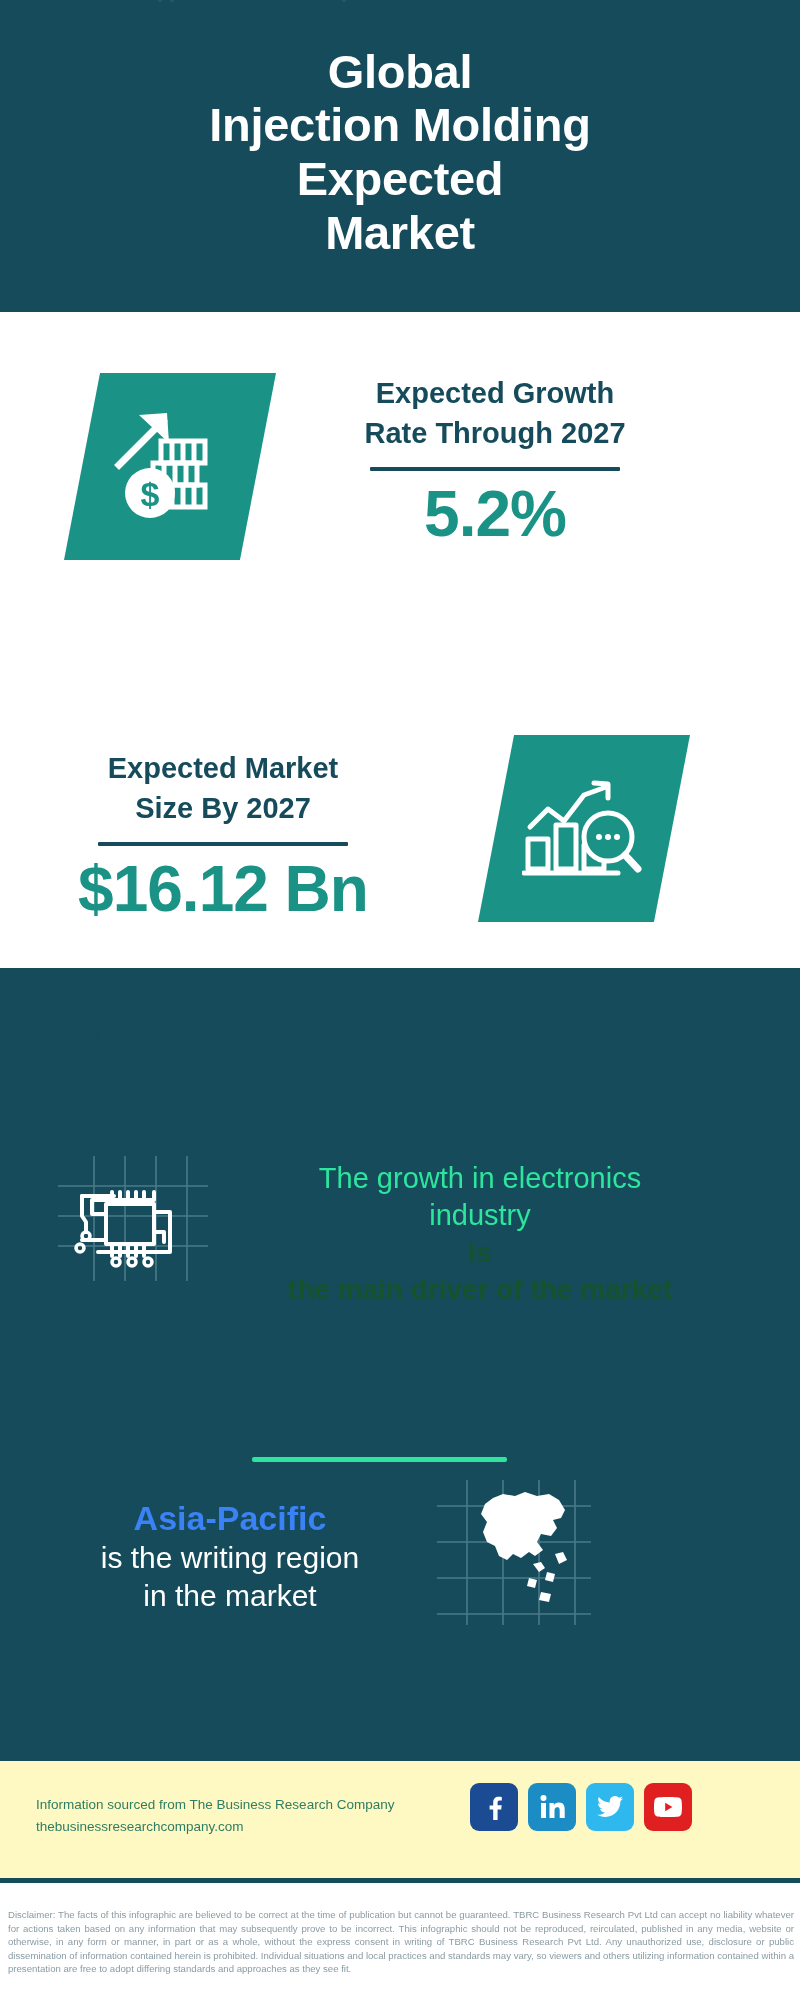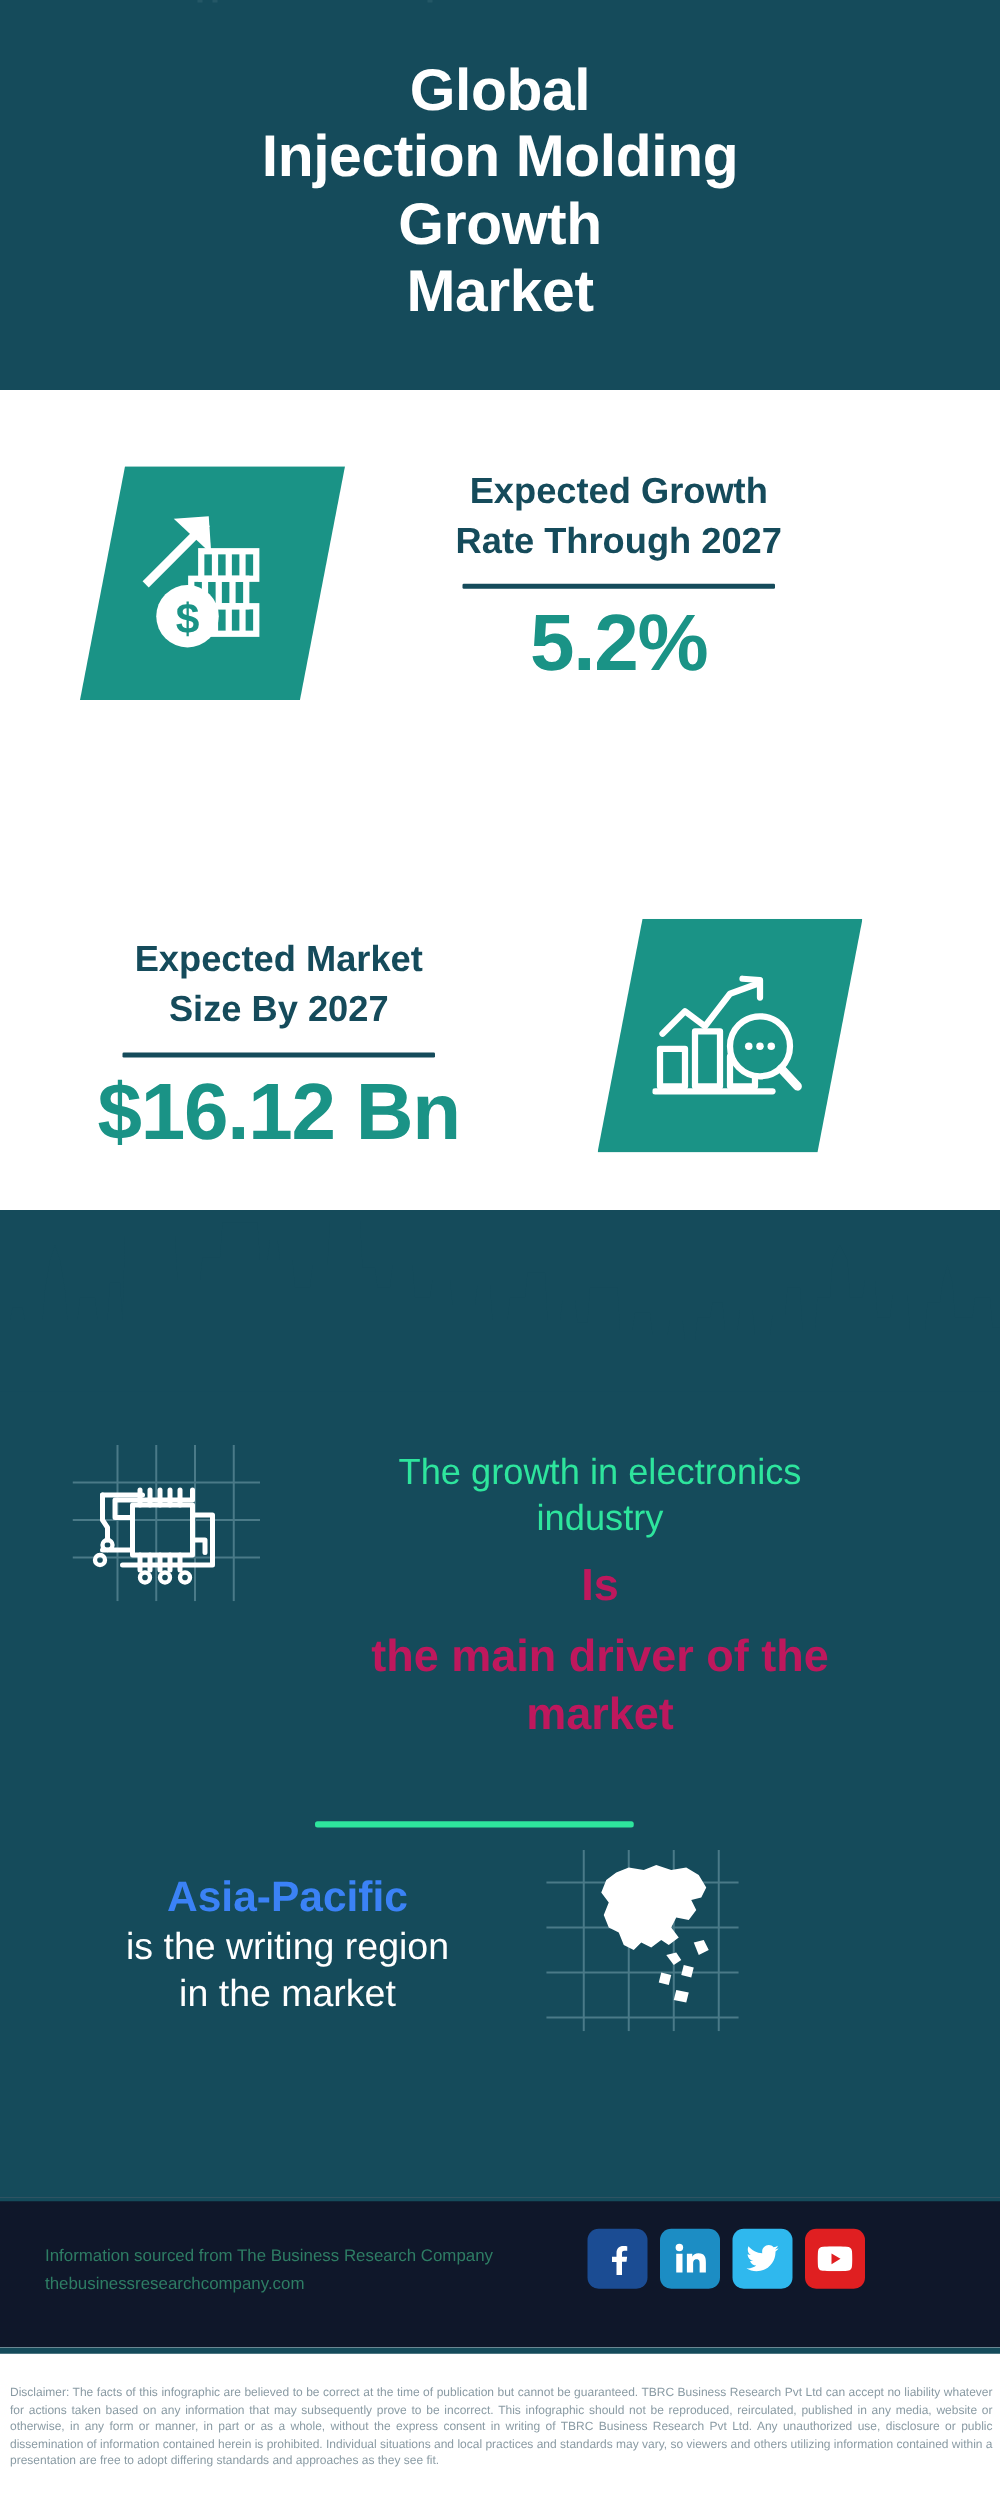--- a/index.html
+++ b/index.html
@@ -78,39 +78,39 @@
   .grid-icon{position:absolute;}
   .grid-icon svg{display:block;}
 
   .driver-block{
     position:absolute;left:270px;top:1160px;width:420px;text-align:center;
   }
   .driver-green{
     color:#2EE59D;font-size:29px;line-height:1.26;font-weight:normal;
   }
   .driver-white{
-    color:#be185d;font-size:36px;line-height:1.26;font-weight:bold;margin-top:12px;
+    color:#14532d;font-size:28px;line-height:1.26;font-weight:bold;margin-top:2px;
   }
   .green-rule{
     position:absolute;left:252px;top:1457px;width:255px;height:5px;background:#2EE59D;border-radius:2px;
   }
 
   .region-block{
     position:absolute;left:20px;top:1498px;width:420px;text-align:center;
   }
   .region-name{
     color:#3b82f6;font-size:34px;font-weight:bold;line-height:1.22;
   }
   .region-text{
     color:#ffffff;font-size:30px;font-weight:normal;line-height:1.26;
   }
 
   
   .footer{
-    position:absolute;left:0;top:1758px;width:800px;height:120px;background:#0f172a;
+    position:absolute;left:0;top:1758px;width:800px;height:120px;background:#fef9c3;
   }
   .footer-top-rule{
     position:absolute;left:0;top:0;width:800px;height:3px;background:#154B5B;
   }
   .src{
     position:absolute;left:36px;top:36px;width:430px;
     color:#2E7D64;font-size:13.5px;line-height:1.65;
   }
   .socials{position:absolute;left:470px;top:25px;display:flex;gap:10px;}
   .sicon{
@@ -140,21 +140,21 @@
 
   <div class="header">
     <div class="ghost-logo">
       <i class="a"></i>
         <i class="b"></i>
         <i class="d"></i>
     </div>
     <div class="header-title">
       <span>Global</span>
       <span>Injection Molding</span>
-      <span>Growth</span>
+      <span>Expected</span>
       <span>Market</span>
     </div>
   </div>
 
   <div class="white-zone"></div>
 
   <div class="para left">
     <svg width="130" height="120" viewBox="0 0 130 120">
       <g fill="none" stroke="#ffffff" stroke-width="7" stroke-linecap="square">
         <line x1="14" y1="58" x2="58" y2="14"></line>

